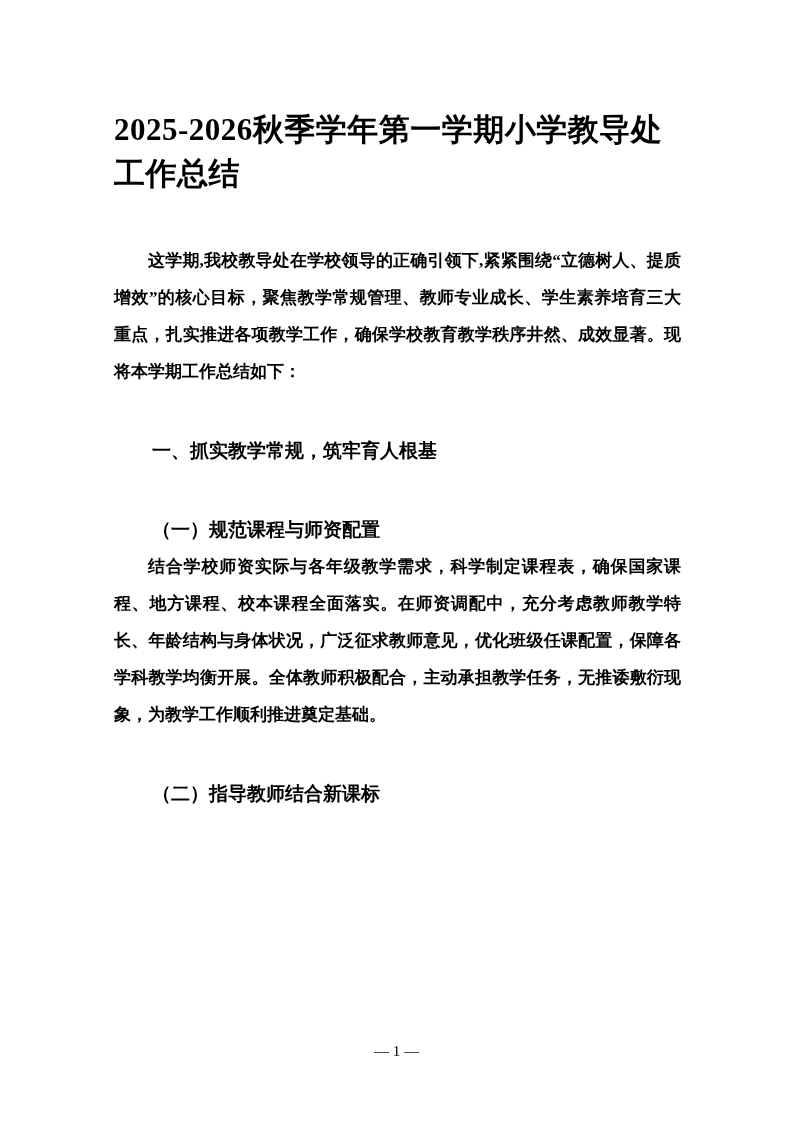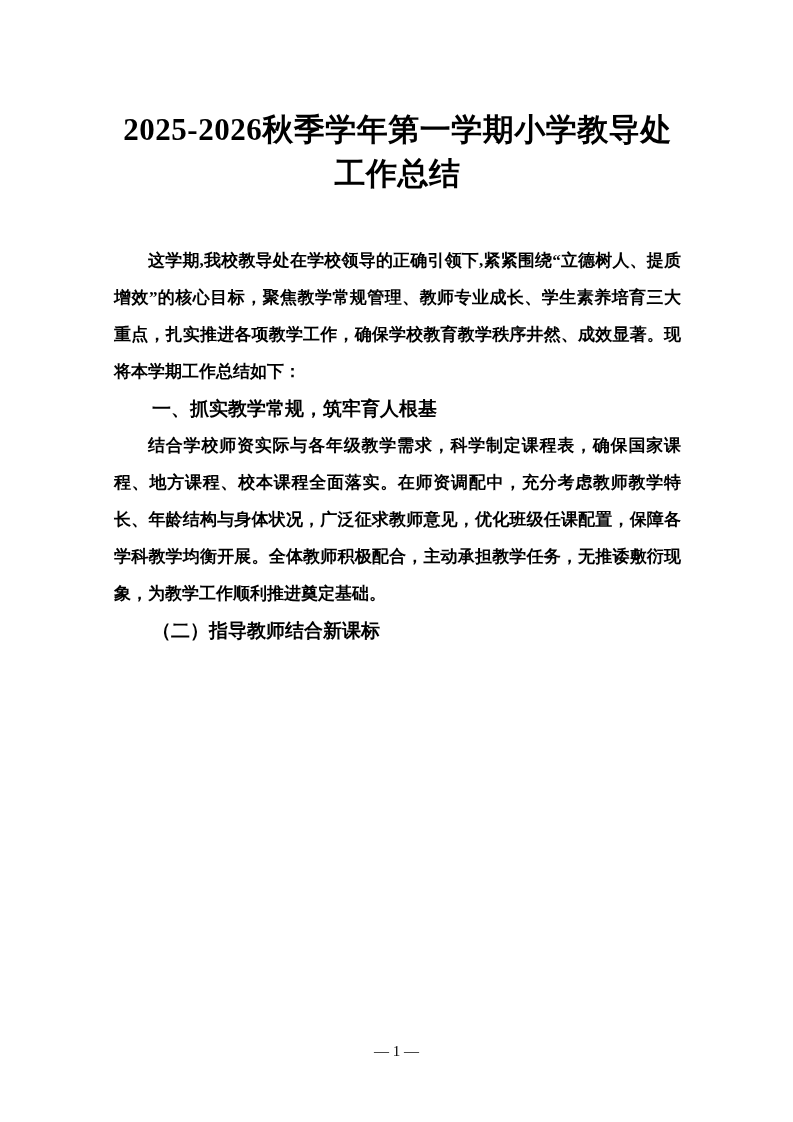--- a/index.html
+++ b/index.html
@@ -15,40 +15,40 @@
     background: #ffffff;
     padding: 98px 112px 0 114px;
     color: #000000;
     font-family: "Liberation Serif", serif;
     overflow: hidden;
   }
   .doc-title {
     font-family: "Liberation Serif", serif;
     font-size: 31px;
     font-weight: bold;
-    text-align: center;
     line-height: 1.42;
     margin: 10px 0 46px 0;
     letter-spacing: 0.5px;
   }
   .para {
     font-size: 17px;
     line-height: 37px;
     text-align: justify;
     text-indent: 2em;
     margin: 0;
     font-family: "Liberation Serif", serif;
     word-break: break-all;
     font-weight: bold;
   }
   .para.heading1,
   .para.heading2 {
     font-weight: bold;
     font-family: "Liberation Sans", sans-serif;
     font-size: 19px;
+    margin-top: 42px;
   }
   .page-footer {
     position: absolute;
     left: 0;
     bottom: 62px;
     width: 100%;
     text-align: center;
     font-size: 15px;
     font-family: "Liberation Serif", serif;
     color: #000000;
@@ -56,18 +56,19 @@
 </style>
 </head>
 <body>
 
 <div class="page">
   <h1 class="doc-title">2025-2026秋季学年第一学期小学教导处工作总结</h1>
 
   <div>
       <p class="para body">这学期,我校教导处在学校领导的正确引领下,紧紧围绕“立德树人、提质增效”的核心目标，聚焦教学常规管理、教师专业成长、学生素养培育三大重点，扎实推进各项教学工作，确保学校教育教学秩序井然、成效显著。现将本学期工作总结如下：</p>
       <p class="para heading1">一、抓实教学常规，筑牢育人根基</p>
+      <p class="para heading2">（一）规范课程与师资配置</p>
       <p class="para body">结合学校师资实际与各年级教学需求，科学制定课程表，确保国家课程、地方课程、校本课程全面落实。在师资调配中，充分考虑教师教学特长、年龄结构与身体状况，广泛征求教师意见，优化班级任课配置，保障各学科教学均衡开展。全体教师积极配合，主动承担教学任务，无推诿敷衍现象，为教学工作顺利推进奠定基础。</p>
       <p class="para heading2">（二）指导教师结合新课标</p>
     </div>
 
   <div class="page-footer">— 1 —</div>
 </div>
 
 </body></html>

